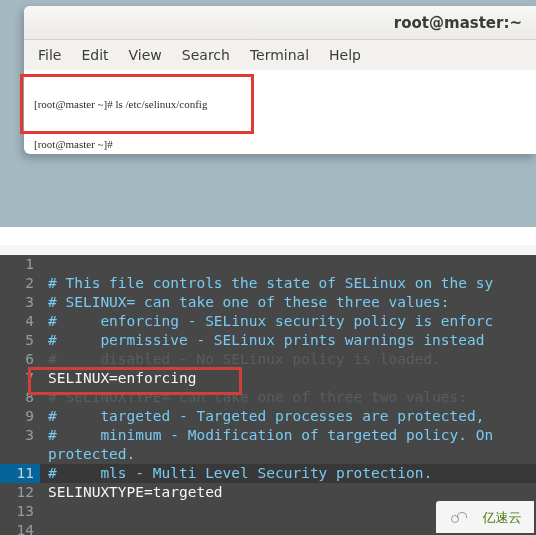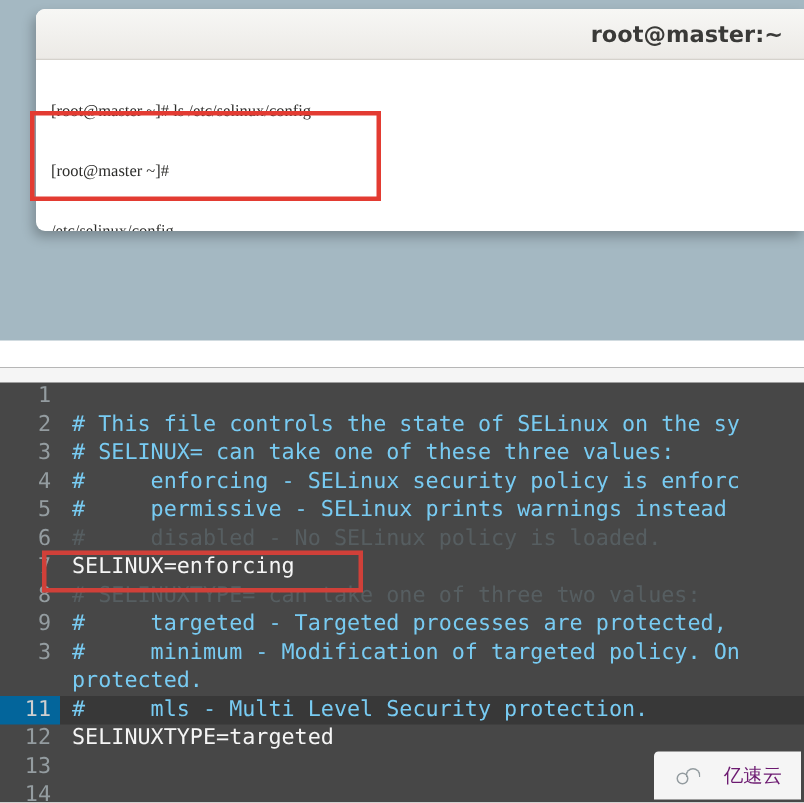--- a/index.html
+++ b/index.html
@@ -128,21 +128,21 @@
     right: 2px;
     bottom: 2px;
     width: 98px;
     height: 32px;
     background: #fff;
     display: flex;
     align-items: center;
     justify-content: center;
     gap: 16px;
     font-size: 13px;
-    color: #701a75;
+    color: #4d7c0f;
     border-radius: 3px 0 0 0;
   }
   .wm-icon {
     width: 18px; height: 14px;
     position: relative;
   }
   .wm-icon::before {
     content:"";
     position:absolute; left:2px; top:5px;
     width:6px; height:6px; border:1.5px solid #9aa3a7; border-radius:50%;
@@ -155,20 +155,28 @@
     border-radius: 8px 8px 0 0;
   }
 </style>
 </head>
 <body>
 
 <div class="upper">
   <div class="term-window">
     <div class="titlebar">
       <span>root@master:~</span>
+    </div>
+    <div class="menubar">
+      <span class="menu-item">File</span>
+      <span class="menu-item">Edit</span>
+      <span class="menu-item">View</span>
+      <span class="menu-item">Search</span>
+      <span class="menu-item">Terminal</span>
+      <span class="menu-item">Help</span>
     </div>
     <div class="term-body">
 <span class="term-line">[root@master ~]# ls /etc/selinux/config</span>
 <span class="term-line">[root@master ~]# </span>
 <span class="term-line">/etc/selinux/config</span>
     </div>
   </div>
   <div class="red-box-1"></div>
 </div>
 

